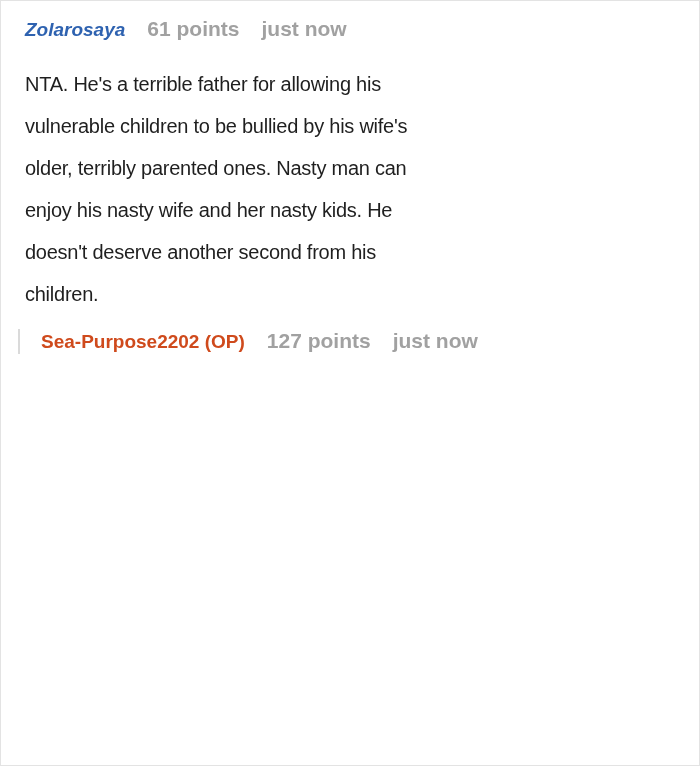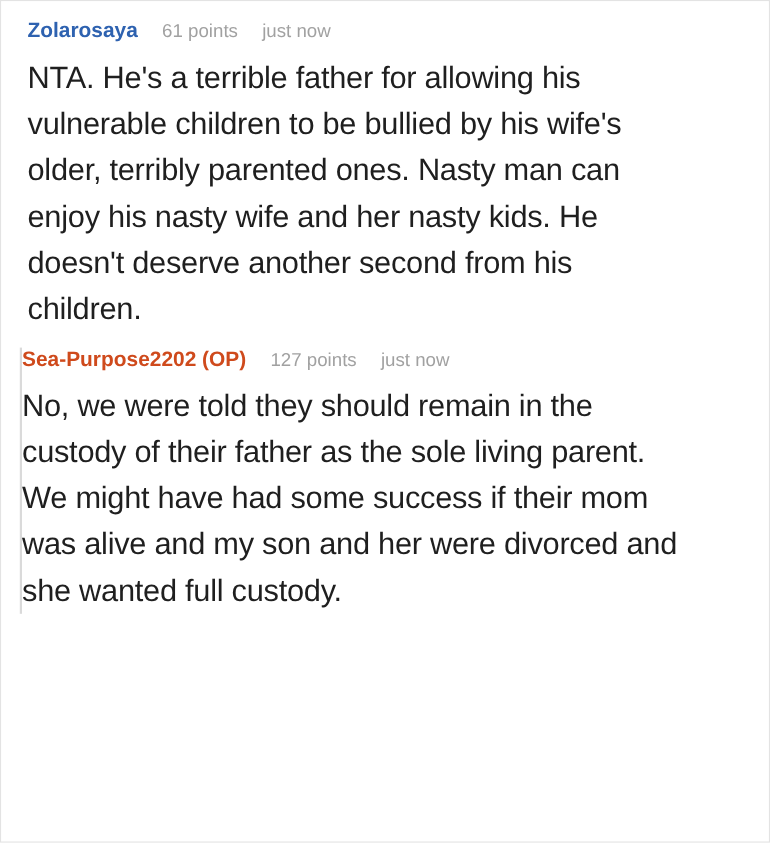--- a/index.html
+++ b/index.html
@@ -28,40 +28,41 @@
   .comment-header{
     display:flex;align-items:baseline;gap:22px;
     margin:0 0 0 24px;
     line-height:24px;
     white-space:nowrap;
   }
   .username{
     font-size:19px;font-weight:700;
     text-decoration:none;cursor:pointer;
   }
-  .username.blue{color:var(--author-blue);}
+  .username.blue{color:var(--author-blue);font-style:italic;}
   .username.orange{color:var(--author-op-orange);}
   .meta{
-    font-size:17px;font-weight:400;
+    font-size:21px;font-weight:700;
     color:var(--meta-gray);
   }
   .comment-body p{
-    margin:9px 0 0 24px;
-    font-size:28px;
+    margin:21px 0 0 24px;
+    font-size:20px;
     line-height:42px;
     color:var(--body-text);
     letter-spacing:-0.25px;
     white-space:pre-line;
   }
   .comment-body p + p{
     margin-top:42px;
   }
   .reply{
     margin:14px 0 0 17px;
     border-left:2px solid var(--thread-line);
+    padding-left:21px;
   }
   .reply .comment-header{margin-left:0;}
   .reply .comment-body p{margin-left:0;margin-top:8px;}
 </style>
 </head>
 <body>
 
 <div class="card">
 
   <div class="comment">
@@ -78,23 +79,16 @@
 doesn't deserve another second from his
 children.</p>
     </div>
 
     <div class="reply">
       <div class="comment-header">
         <span class="username orange">Sea-Purpose2202 (OP)</span>
         <span class="meta">127 points</span>
         <span class="meta">just now</span>
       </div>
-      <div class="comment-body">
-        <p>No, we were told they should remain in the
-custody of their father as the sole living parent.
-We might have had some success if their mom
-was alive and my son and her were divorced and
-she wanted full custody.</p>
-      </div>
     </div>
   </div>
 
 </div>
 
 </body></html>

